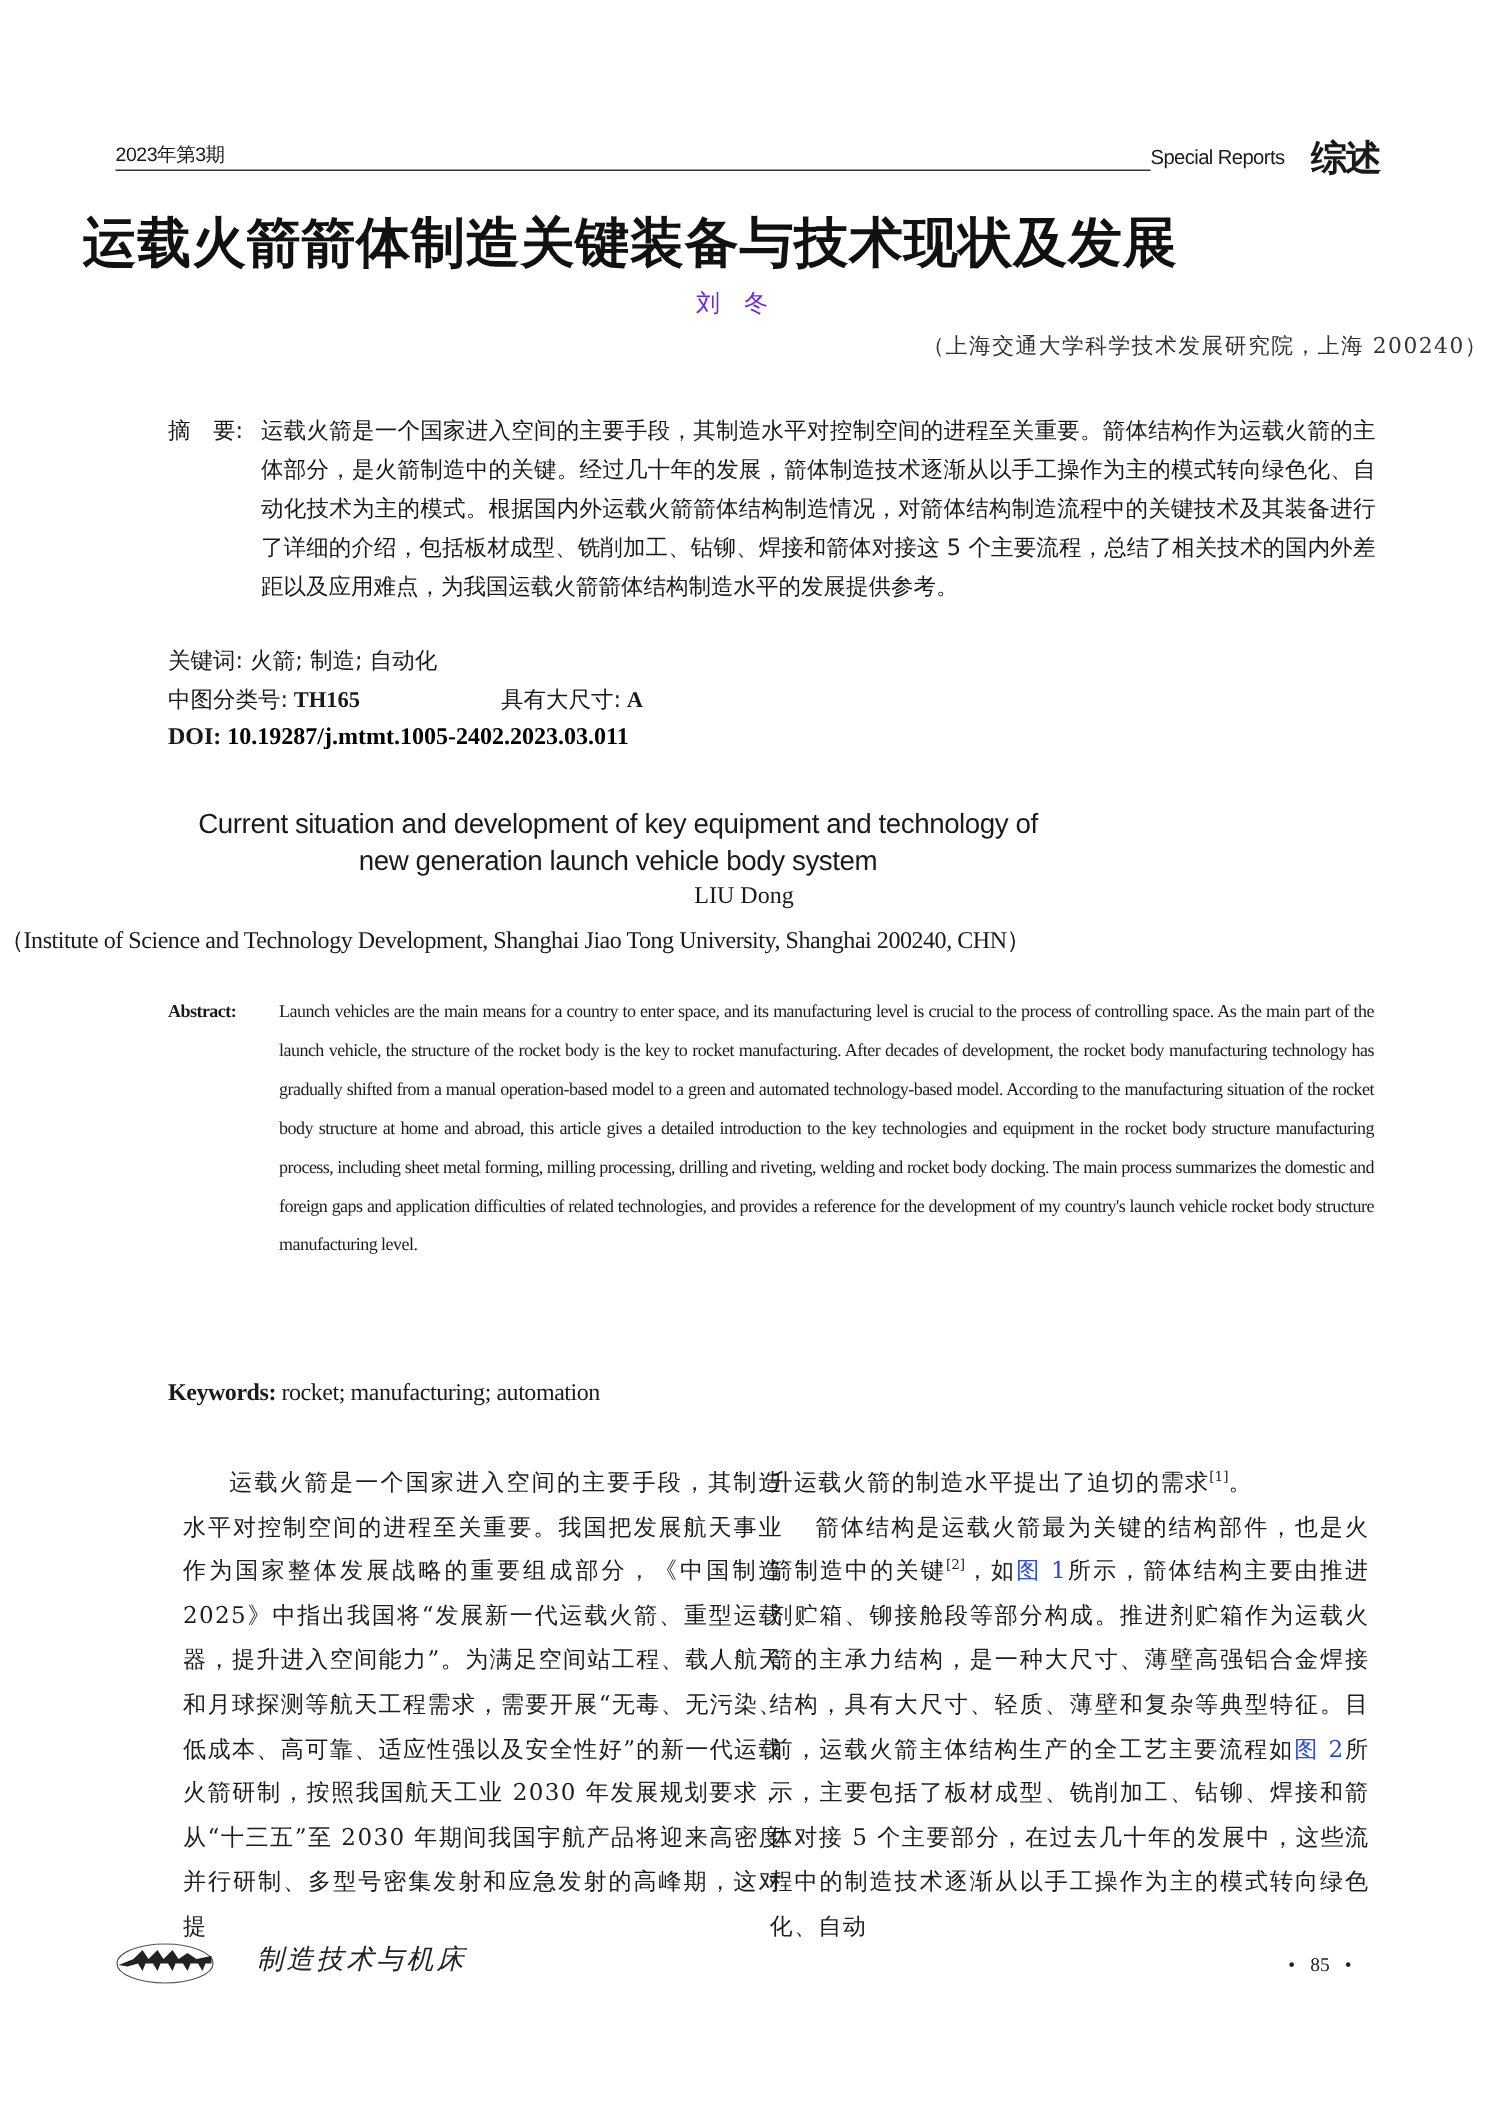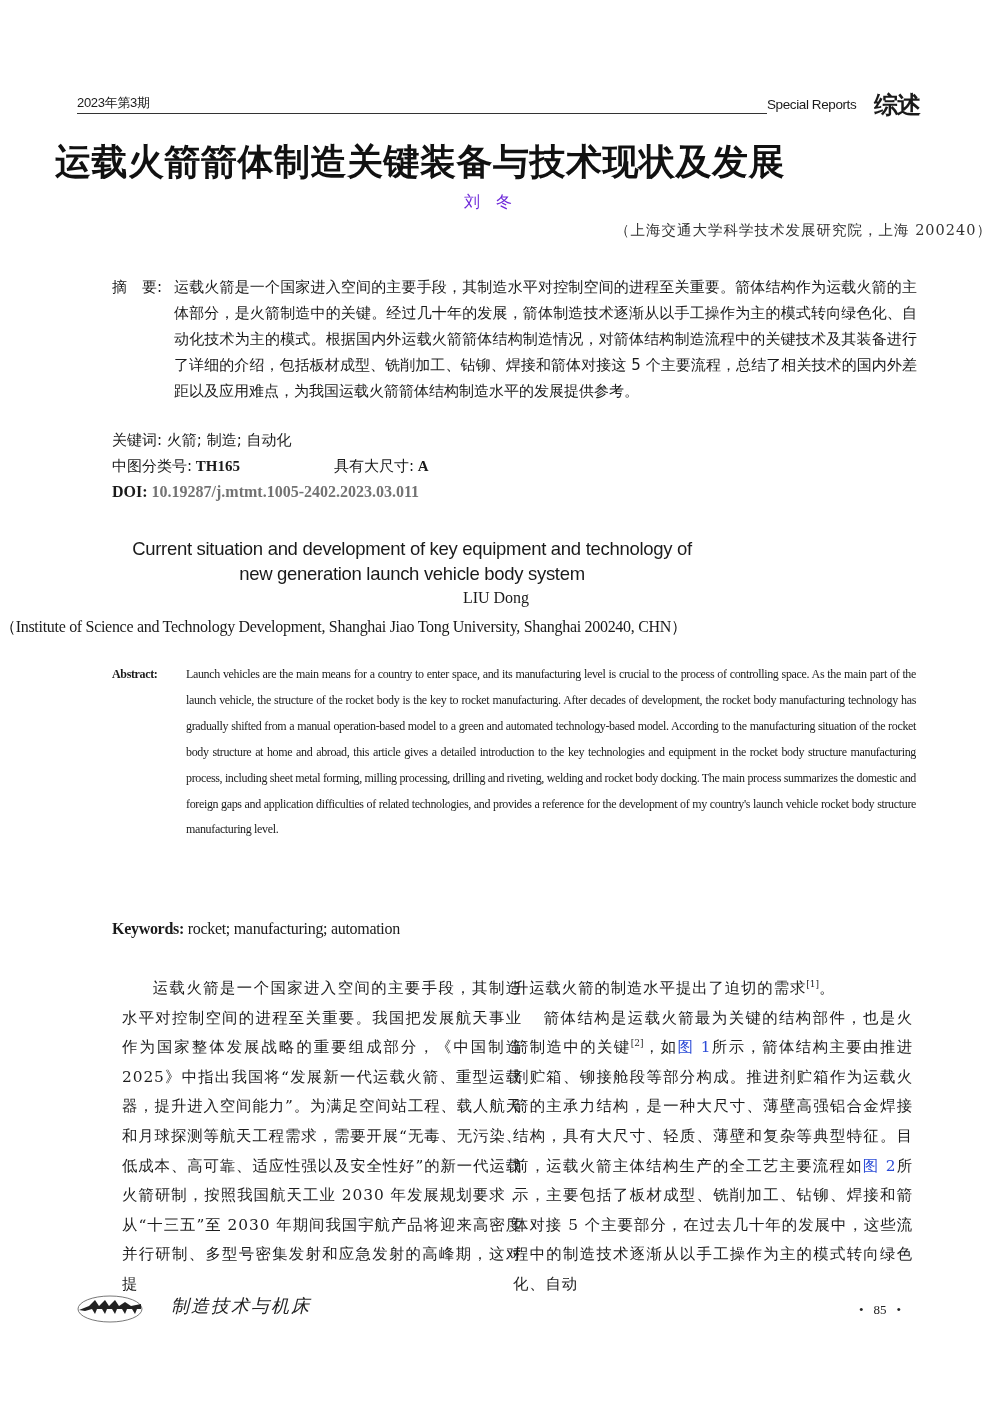--- a/index.html
+++ b/index.html
@@ -18,21 +18,21 @@
 
   .abs-cn { position: absolute; left: 112px; top: 274px; width: 805px; font-family: "DejaVu Sans", sans-serif; font-size: 15px; line-height: 26px; }
   .abs-cn .lab { position: absolute; left: 0; top: 0; width: 62px; }
   .abs-cn .txt { margin-left: 62px; text-align: justify; }
   .kw-cn, .clc, .doi { position: absolute; left: 112px; font-family: "DejaVu Sans", sans-serif; font-size: 15px; }
   .kw-cn { top: 431px; }
   .clc { top: 457px; }
   .clc .val { font-family: "Liberation Serif", serif; font-weight: bold; }
   .clc .doc { position: absolute; left: 222px; top: 0; white-space: nowrap; }
   .doi { top: 483px; font-family: "Liberation Serif", serif; font-weight: bold; font-size: 16px; }
-  .doi .link { color: #737373; }
+  .doi .link { color: #000000; }
 
   .en-title { position: absolute; left: 0; width: 824px; top: 536px; text-align: center; font-family: "Liberation Sans", sans-serif; font-size: 18.5px; line-height: 25px; letter-spacing: -0.3px; }
   .en-author { position: absolute; left: 0; width: 992px; top: 589px; text-align: center; font-family: "Liberation Serif", serif; font-size: 16px; }
   .en-affil { position: absolute; left: 0; width: 992px; top: 617px; text-align: left; font-family: "Liberation Serif", serif; font-size: 16px; letter-spacing: -0.3px; }
 
   .abs-en { position: absolute; left: 112px; top: 662px; width: 804px; font-family: "Liberation Serif", serif; font-size: 12px; line-height: 25.9px; letter-spacing: -0.35px; }
   .abs-en .lab { position: absolute; left: 0; top: 0; font-weight: bold; }
   .abs-en .txt { margin-left: 74px; text-align: justify; }
   .kw-en { position: absolute; left: 112px; top: 920px; font-family: "Liberation Serif", serif; font-size: 16px; letter-spacing: -0.3px; }
   .kw-en b { font-weight: bold; margin-top: 34px; }

